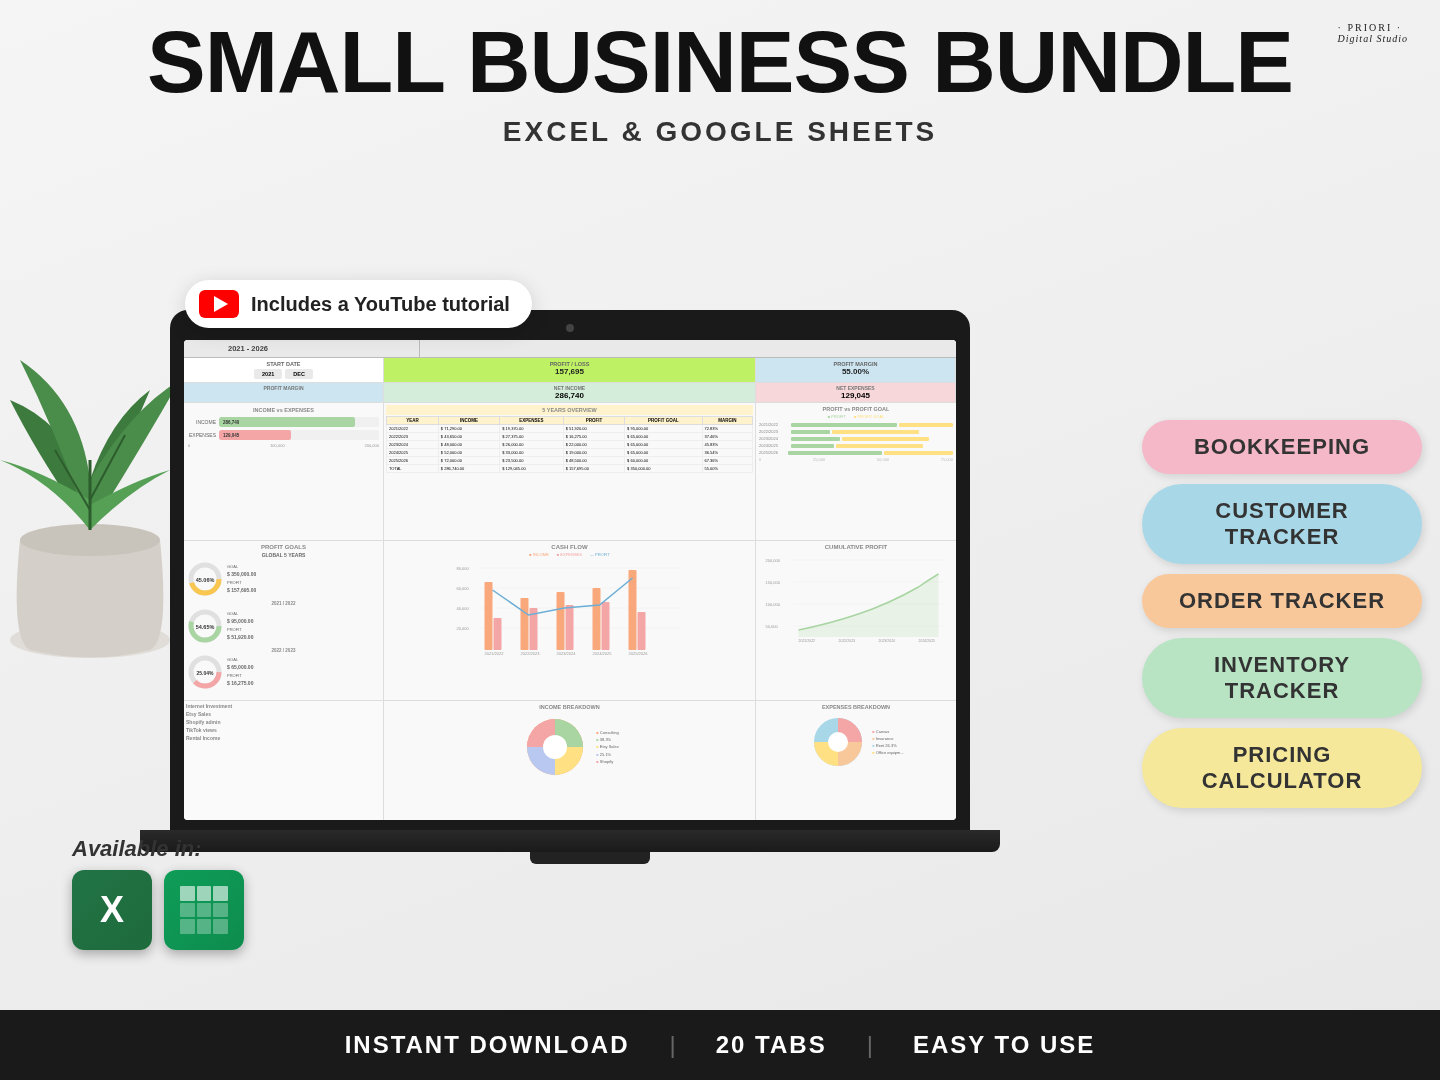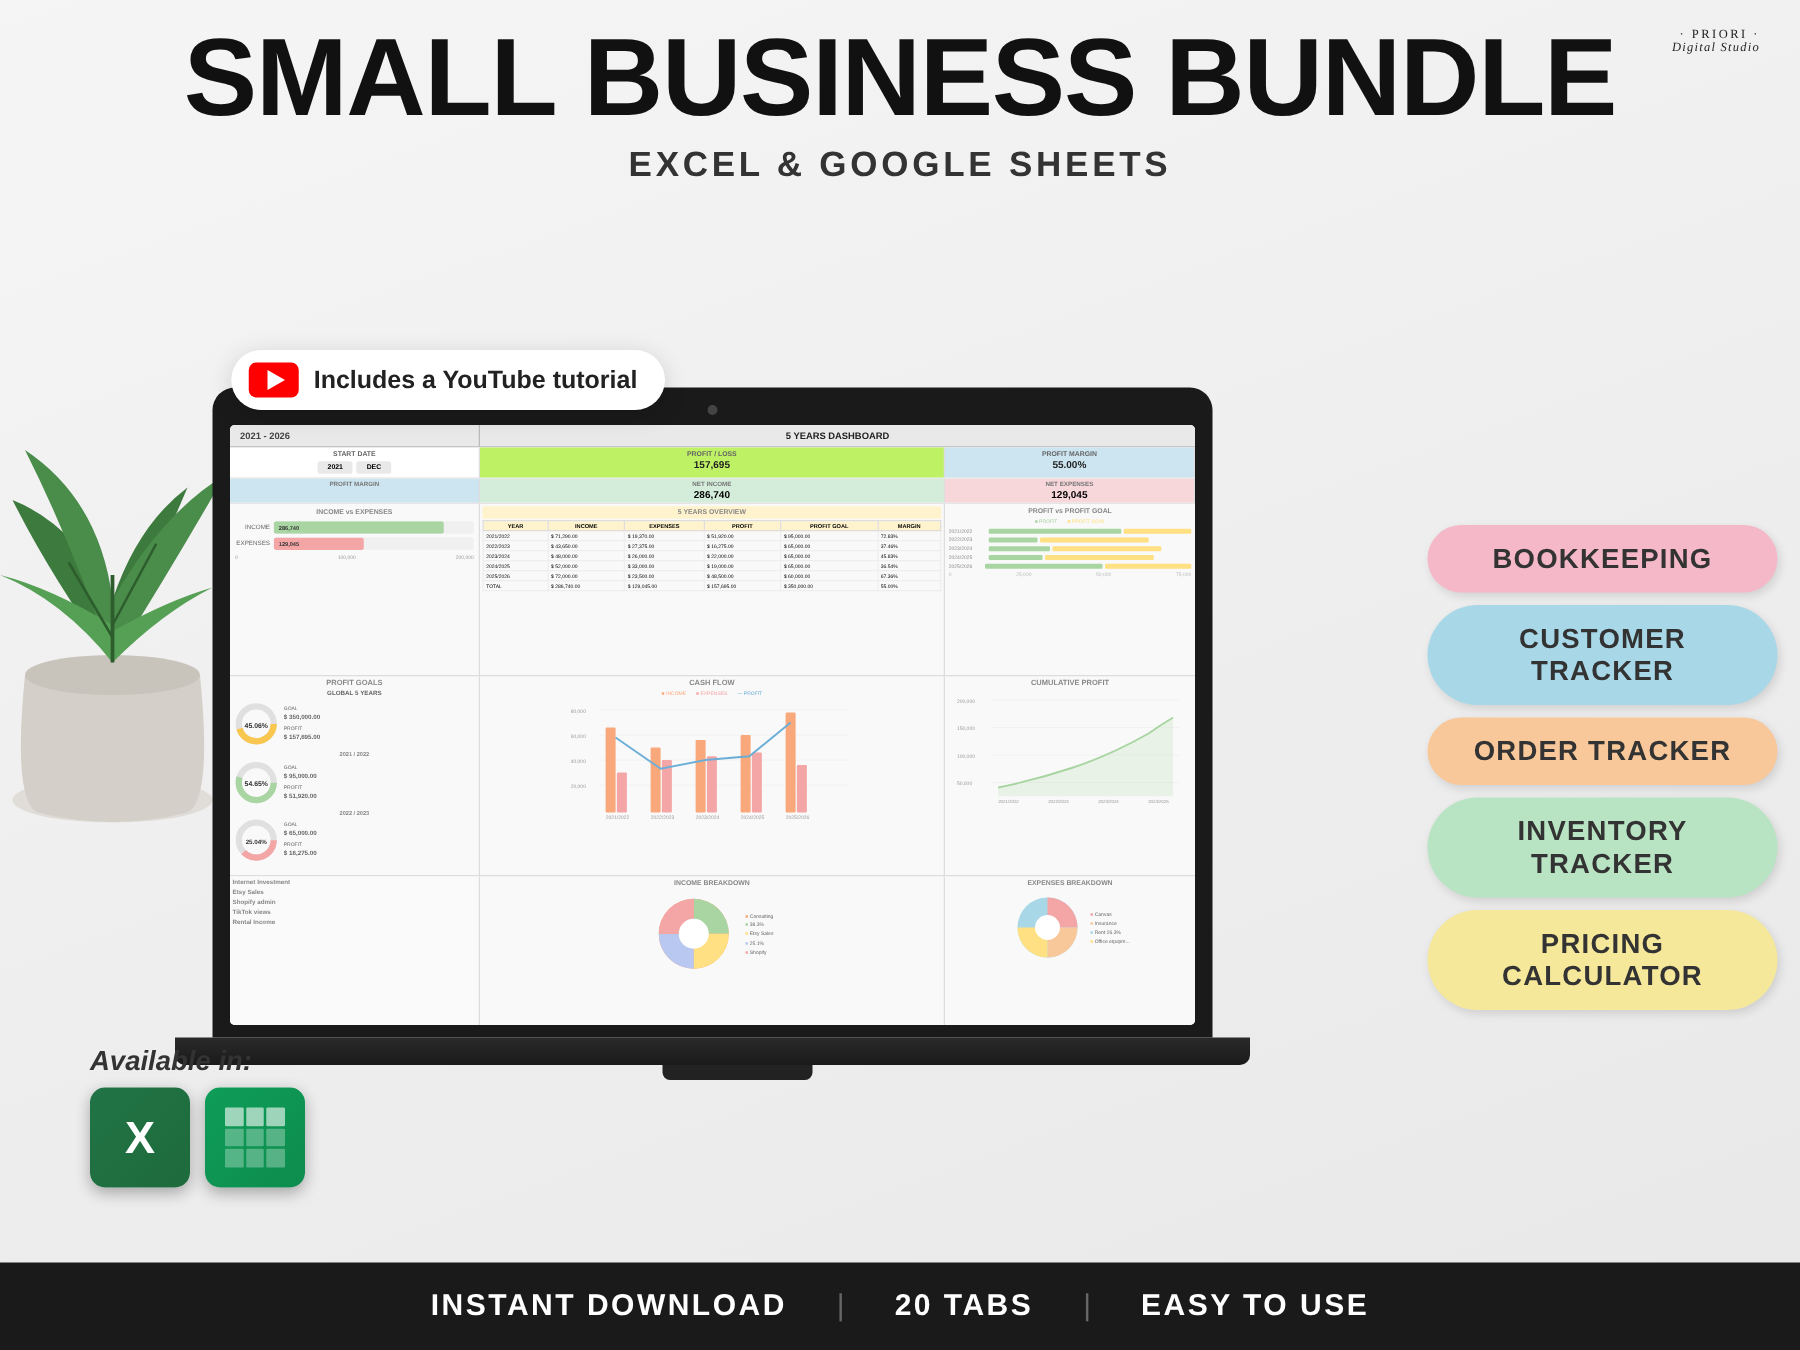--- a/index.html
+++ b/index.html
@@ -17,21 +17,21 @@
       position: absolute;
       inset: 0;
       background: linear-gradient(160deg, #f5f5f5 0%, #e8e8e8 100%);
     }
 
     
     .brand-logo {
       position: absolute;
       top: 22px;
       right: 32px;
-      text-align: right;
+      text-align: left;
       font-family: Georgia, serif;
       letter-spacing: 3px;
       font-size: 13px;
       color: #222;
     }
     .brand-logo .dots { font-size: 10px; letter-spacing: 2px; }
     .brand-logo .studio { font-size: 10px; font-style: italic; letter-spacing: 1px; }
 
     
     .plant-decoration {
@@ -287,20 +287,21 @@
       display: flex;
       border-bottom: 1px solid #bbb;
     }
     .ss-title-left {
       width: 200px;
       padding: 4px 8px;
       font-size: 7.5px;
       font-weight: 600;
       color: #444;
       border-right: 1px solid #bbb;
+      margin-left: 36px;
     }
     .ss-title-main {
       flex: 1;
       text-align: center;
       padding: 4px;
       font-size: 7.5px;
       font-weight: 700;
       color: #222;
     }
 
@@ -430,21 +431,20 @@
 <div class="laptop-wrapper">
   <div class="laptop-body">
     <div class="laptop-camera"></div>
     <div class="laptop-screen">
       <div class="screen-content">
 
         <div class="ss-full">
 
           <div class="ss-title-bar">
             <div class="ss-title-left">2021 - 2026</div>
-            <div class="ss-title-main">5 YEARS DASHBOARD</div>
           </div>
 
           <div class="ss-row1">
             <div class="r1c">
               <div class="lbl">START DATE</div>
               <div style="display:flex;gap:3px;justify-content:center;margin-top:2px;">
                 <div style="background:#e9e9e9;padding:2px 8px;border-radius:2px;font-size:5.5px;font-weight:600;">2021</div>
                 <div style="background:#e9e9e9;padding:2px 8px;border-radius:2px;font-size:5.5px;font-weight:600;">DEC</div>
               </div>
             </div>

